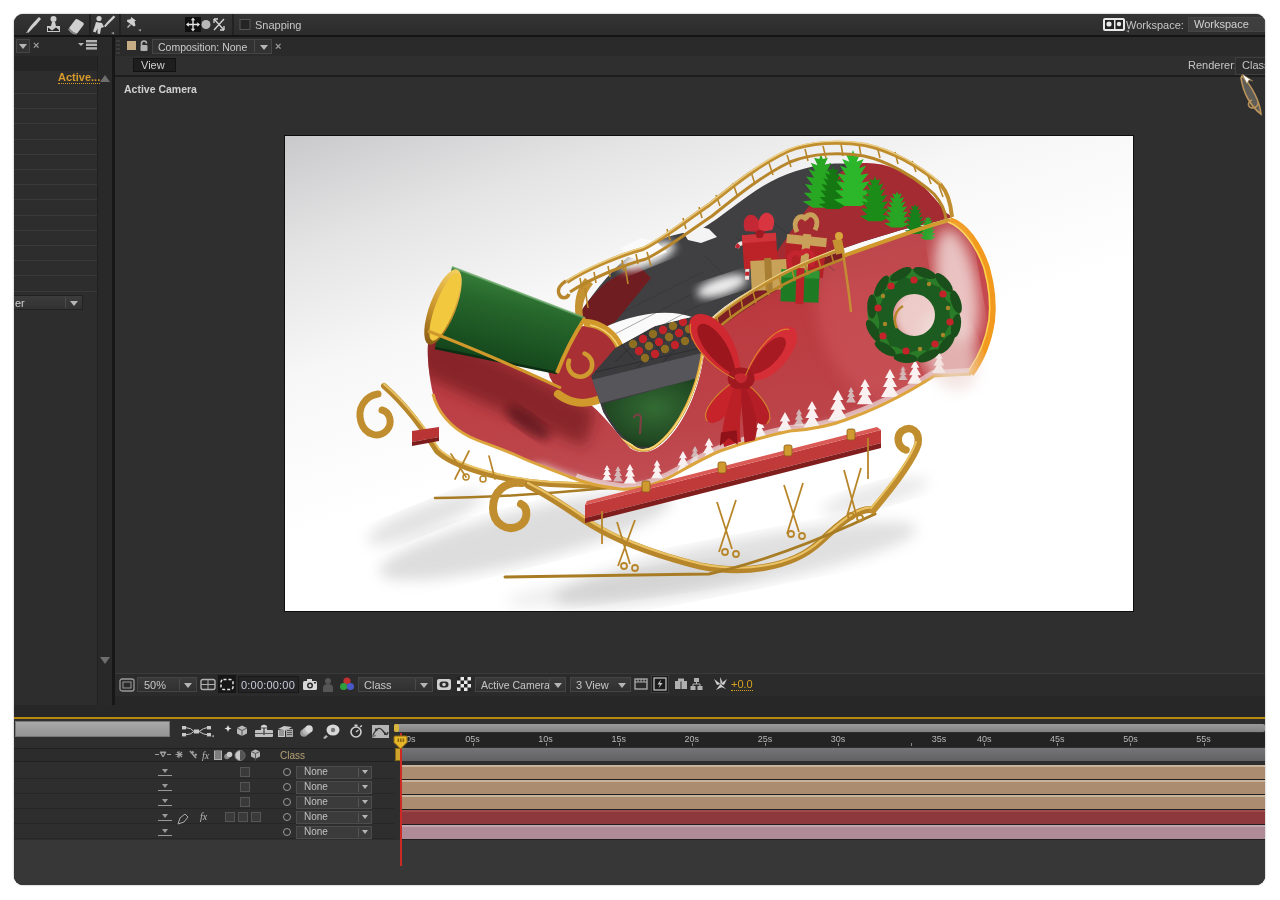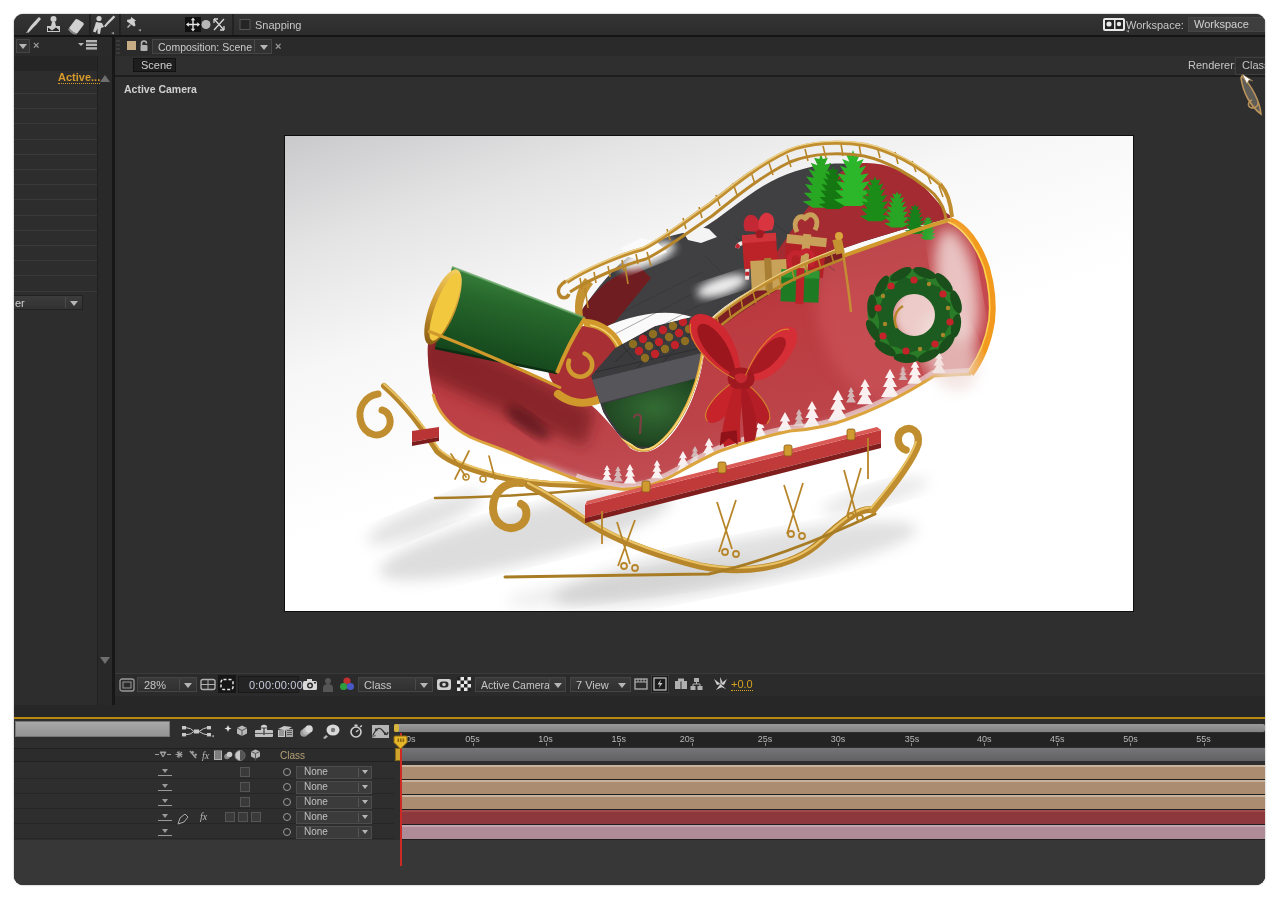--- a/index.html
+++ b/index.html
@@ -105,21 +105,21 @@
   <div class="abs" style="left:83px;top:42px;width:15px;height:649px;background:#292929;border-left:1px solid #202020;"></div>
   <div class="abs" style="left:98px;top:22px;width:3px;height:669px;background:#171717;"></div>
 
   <div class="abs" style="left:101.5px;top:23.5px;width:4px;height:17px;background:repeating-linear-gradient(#2a2a2a 0 2px,#3a3a3a 2px 4px);"></div>
   <div class="abs" style="left:113px;top:26.5px;width:9px;height:9px;background:#c5ac84;"></div>
   <svg class="abs" style="left:125px;top:25.5px" width="10" height="12">
     <path d="M2.5,5 v-1.5 a2.5,2.5 0 0 1 5,0" fill="none" stroke="#b0b0b0" stroke-width="1.6"></path>
     <rect x="1.5" y="5" width="7" height="6" rx="1" fill="#b0b0b0"></rect>
   </svg>
   <div class="abs box" style="left:138px;top:24.5px;width:120px;height:15.5px;background:#323232;"></div>
-  <div class="abs" style="left:144px;top:26.5px;color:#cacaca;font-size:10.5px;line-height:12px;white-space:nowrap;">Composition: Scene</div>
+  <div class="abs" style="left:144px;top:26.5px;color:#cacaca;font-size:10.5px;line-height:12px;white-space:nowrap;">Composition: None</div>
   <div class="abs" style="left:240px;top:26px;width:1px;height:12px;background:#4a4a4a;"></div>
   <div class="ddv" style="left:246px;top:30.5px;"></div>
   <div class="abs" style="left:261px;top:25.5px;color:#9a9a9a;font-size:11px;font-weight:700;">×</div>
 
   <div class="abs" style="left:0;top:42px;width:83px;height:649px;background:#2d2d2d;"></div>
   <div class="abs" style="left:0;top:42px;width:83px;height:15px;background:#252525;"></div>
   <div class="abs" style="left:44px;top:56.5px;color:#d79c2c;font-size:11px;font-weight:700;border-bottom:1px dotted #d79c2c;">Active...</div>
   <div class="abs" id="lrows">
         <div class="abs" style="left:0;top:79.0px;width:83px;height:1px;background:#3a3a3a;"></div>
         <div class="abs" style="left:0;top:94.2px;width:83px;height:1px;background:#3a3a3a;"></div>
@@ -145,21 +145,21 @@
       </svg>
 
   <div class="abs" style="left:0;top:281px;width:69px;height:15px;background:linear-gradient(#3c3c3c,#323232);border:1px solid #222;border-left:none;box-sizing:border-box;"></div>
   <div class="abs txt" style="left:1px;top:282.5px;color:#cfcfcf;">er</div>
   <div class="abs" style="left:51px;top:283px;width:1px;height:11px;background:#4a4a4a;"></div>
   <div class="ddv" style="left:56px;top:286.5px;"></div>
 
   <div class="abs" style="left:101px;top:42px;width:1150px;height:649px;background:#2f2f2f;"></div>
 
   <div class="abs" style="left:119px;top:43.5px;width:43px;height:14px;background:#1e1e1e;border:1px solid #121212;box-sizing:border-box;"></div>
-  <div class="abs txt" style="left:127px;top:44.5px;color:#cfcfcf;">Scene</div>
+  <div class="abs txt" style="left:127px;top:44.5px;color:#cfcfcf;">View</div>
   <div class="abs txt" style="left:1174px;top:44.5px;">Renderer:</div>
   <div class="abs" style="left:1221px;top:43px;width:30px;height:16px;background:#2c2c2c;border:1px solid #3e3e3e;border-right:none;"></div>
   <div class="abs txt" style="left:1228px;top:45px;color:#c2c2c2;">Class</div>
   <div class="abs" style="left:101px;top:60.5px;width:1150px;height:2px;background:#1d1d1d;"></div>
   <div class="abs" style="left:110px;top:68.5px;color:#d0d0d0;font-weight:700;font-size:10.5px;line-height:12px;white-space:nowrap;">Active Camera</div>
 
   <div class="abs" style="left:270px;top:121px;width:850px;height:477px;background:#0e0e0e;"></div>
   <div class="abs" id="vp" style="left:271px;top:122px;width:848px;height:475px;background:#fff;overflow:hidden;">
   <svg width="848" height="475" viewBox="0 0 848 475">
     <defs>
@@ -535,33 +535,33 @@
   </svg>
 
   <div class="abs" style="left:101px;top:659px;width:1150px;height:24px;background:#2b2b2b;border-top:1px solid #3a3a3a;box-sizing:border-box;"></div>
   <div class="abs" style="left:101px;top:682px;width:1150px;height:21px;background:#272727;"></div>
   <div id="bbar">
     <svg class="abs" style="left:104px;top:663px" width="18" height="16" viewBox="0 0 18 16">
       <rect x="2" y="2" width="14" height="12" rx="2" fill="none" stroke="#9a9a9a" stroke-width="1.3"></rect>
       <rect x="5" y="5" width="8" height="6" fill="none" stroke="#9a9a9a"></rect>
     </svg>
     <div class="abs box" style="left:123px;top:663px;width:60px;height:15px;background:linear-gradient(#3a3a3a,#303030);"></div>
-    <div class="abs txt" style="left:130px;top:664.5px;">28%</div>
+    <div class="abs txt" style="left:130px;top:664.5px;">50%</div>
     <div class="abs" style="left:165px;top:665px;width:1px;height:11px;background:#4a4a4a;"></div>
     <div class="ddv" style="left:170px;top:668.5px;"></div>
     <svg class="abs" style="left:185px;top:663px" width="18" height="15" viewBox="0 0 18 15">
       <rect x="2" y="2.5" width="14" height="10" rx="2" fill="none" stroke="#b0b0b0" stroke-width="1.4"></rect>
       <path d="M9,2.5 v10 M2,7.5 h14" stroke="#b0b0b0"></path>
     </svg>
     <div class="abs" style="left:204px;top:661px;width:18px;height:18px;background:#161616;"></div>
     <svg class="abs" style="left:205px;top:663px" width="16" height="15" viewBox="0 0 16 15">
       <rect x="2" y="2.5" width="12" height="10" rx="2.5" fill="none" stroke="#e5e5e5" stroke-width="1.5" stroke-dasharray="3 2"></rect>
     </svg>
     <div class="abs" style="left:224px;top:662px;width:61px;height:17px;background:#242424;border:1px solid #191919;box-sizing:border-box;"></div>
-    <div class="abs" style="left:235px;top:664.5px;color:#c8cade;font-size:11px;letter-spacing:.2px;">0:00:00:00</div>
+    <div class="abs" style="left:227px;top:664.5px;color:#c8cade;font-size:11px;letter-spacing:.2px;">0:00:00:00</div>
     <svg class="abs" style="left:288px;top:663px" width="16" height="15" viewBox="0 0 16 15">
       <rect x="1" y="4" width="14" height="9" rx="1.5" fill="#d8d8d8"></rect>
       <rect x="5" y="2" width="5" height="3" fill="#d8d8d8"></rect>
       <circle cx="8" cy="8.5" r="3" fill="#2b2b2b"></circle>
           <circle cx="8" cy="8.5" r="1.5" fill="#d8d8d8"></circle>
       <rect x="12" y="5" width="2" height="1.5" fill="#2b2b2b"></rect>
     </svg>
     <svg class="abs" style="left:308px;top:663px" width="12" height="15" viewBox="0 0 12 15">
       <circle cx="6" cy="4" r="3" fill="#555"></circle>
           <path d="M1,15 v-4 q0,-4 5,-4 t5,4 v4 Z" fill="#555"></path>
@@ -582,21 +582,21 @@
     </svg>
     <svg class="abs" style="left:443px;top:663px" width="14" height="14" viewBox="0 0 14 14">
       <rect width="14" height="14" fill="#e8e8e8"></rect>
       <path d="M0,0 h3.5 v3.5 h-3.5 Z M7,0 h3.5 v3.5 h-3.5 Z M3.5,3.5 h3.5 v3.5 h-3.5 Z M10.5,3.5 h3.5 v3.5 h-3.5 Z M0,7 h3.5 v3.5 h-3.5 Z M7,7 h3.5 v3.5 h-3.5 Z M3.5,10.5 h3.5 v3.5 h-3.5 Z M10.5,10.5 h3.5 v3.5 h-3.5 Z" fill="#222"></path>
     </svg>
     <div class="abs box" style="left:461px;top:663px;width:91px;height:15px;background:linear-gradient(#3a3a3a,#303030);"></div>
     <div class="abs" style="left:467px;top:665px;color:#c6c6c6;font-size:10.5px;line-height:12px;white-space:nowrap;">Active Camera</div>
     <div class="abs" style="left:535px;top:665px;width:1px;height:11px;background:#4a4a4a;"></div>
     <div class="ddv" style="left:540px;top:668.5px;"></div>
     <div class="abs box" style="left:556px;top:663px;width:61px;height:15px;background:linear-gradient(#3a3a3a,#303030);"></div>
-    <div class="abs txt" style="left:562px;top:664.5px;">7 View</div>
+    <div class="abs txt" style="left:562px;top:664.5px;">3 View</div>
     <div class="ddv" style="left:604px;top:668.5px;"></div>
     <svg class="abs" style="left:620px;top:663px" width="14" height="14" viewBox="0 0 14 14">
       <rect x="1" y="2" width="12" height="10" fill="none" stroke="#b0b0b0" stroke-width="1.3"></rect>
       <path d="M1,5 h12" stroke="#b0b0b0"></path>
           <path d="M4,2 v3 M7,2 v3 M10,2 v3" stroke="#b0b0b0"></path>
     </svg>
     <div class="abs" style="left:637px;top:661px;width:18px;height:18px;background:#1a1a1a;border:1px solid #3c3c3c;box-sizing:border-box;"></div>
     <svg class="abs" style="left:639px;top:663px" width="14" height="14" viewBox="0 0 14 14">
       <rect x="1" y="1" width="12" height="12" fill="none" stroke="#c8c8c8" stroke-width="1.2"></rect>
       <path d="M8,2.5 l-3.5,5 h2.5 l-1.5,4 4,-5.5 h-2.5 Z" fill="#c8c8c8"></path>
@@ -696,27 +696,27 @@
   <div class="abs" style="left:380px;top:710px;width:871px;height:8px;background:linear-gradient(#9a9a9a,#828282);border-radius:2px;"></div>
   <div class="abs" style="left:380px;top:710px;width:5px;height:8px;background:#d8b43a;border-radius:2px;"></div>
 
   <div class="abs" style="left:386px;top:719px;width:865px;height:14px;background:#232323;" id="ruler">
         <div class="abs" style="left:60.5px;top:1px;width:24px;text-align:center;color:#b8b8b8;font-size:9px;">05s</div>
         <div class="abs" style="left:72.5px;top:10px;width:1px;height:3px;background:#888;"></div>
         <div class="abs" style="left:133.6px;top:1px;width:24px;text-align:center;color:#b8b8b8;font-size:9px;">10s</div>
         <div class="abs" style="left:145.6px;top:10px;width:1px;height:3px;background:#888;"></div>
         <div class="abs" style="left:206.7px;top:1px;width:24px;text-align:center;color:#b8b8b8;font-size:9px;">15s</div>
         <div class="abs" style="left:218.7px;top:10px;width:1px;height:3px;background:#888;"></div>
-        <div class="abs" style="left:279.79999999999995px;top:1px;width:24px;color:#b8b8b8;font-size:9px;">20s</div>
+        <div class="abs" style="left:279.79999999999995px;top:1px;width:24px;text-align:center;color:#b8b8b8;font-size:9px;">20s</div>
         <div class="abs" style="left:291.79999999999995px;top:10px;width:1px;height:3px;background:#888;"></div>
         <div class="abs" style="left:352.9px;top:1px;width:24px;text-align:center;color:#b8b8b8;font-size:9px;">25s</div>
         <div class="abs" style="left:364.9px;top:10px;width:1px;height:3px;background:#888;"></div>
         <div class="abs" style="left:426px;top:1px;width:24px;text-align:center;color:#b8b8b8;font-size:9px;">30s</div>
         <div class="abs" style="left:438px;top:10px;width:1px;height:3px;background:#888;"></div>
-        <div class="abs" style="left:500px;top:1px;width:24px;text-align:center;color:#b8b8b8;font-size:9px;">35s</div>
+        <div class="abs" style="left:527px;top:1px;width:24px;text-align:center;color:#b8b8b8;font-size:9px;">35s</div>
         <div class="abs" style="left:511.09999999999997px;top:10px;width:1px;height:3px;background:#888;"></div>
         <div class="abs" style="left:572.1999999999999px;top:1px;width:24px;text-align:center;color:#b8b8b8;font-size:9px;">40s</div>
         <div class="abs" style="left:584.1999999999999px;top:10px;width:1px;height:3px;background:#888;"></div>
         <div class="abs" style="left:645.3px;top:1px;width:24px;text-align:center;color:#b8b8b8;font-size:9px;">45s</div>
         <div class="abs" style="left:657.3px;top:10px;width:1px;height:3px;background:#888;"></div>
         <div class="abs" style="left:718.4px;top:1px;width:24px;text-align:center;color:#b8b8b8;font-size:9px;">50s</div>
         <div class="abs" style="left:730.4px;top:10px;width:1px;height:3px;background:#888;"></div>
         <div class="abs" style="left:791.5px;top:1px;width:24px;text-align:center;color:#b8b8b8;font-size:9px;">55s</div>
         <div class="abs" style="left:803.5px;top:10px;width:1px;height:3px;background:#888;"></div>
         <div class="abs" style="left:6px;top:1px;color:#b8b8b8;font-size:9px;">0s</div>

